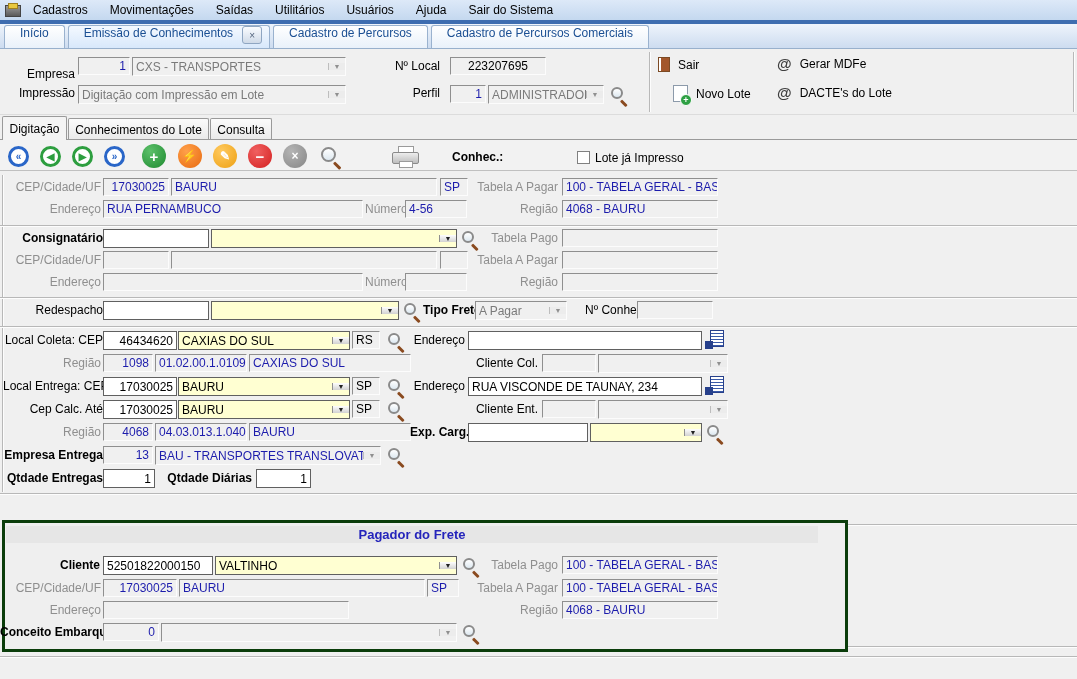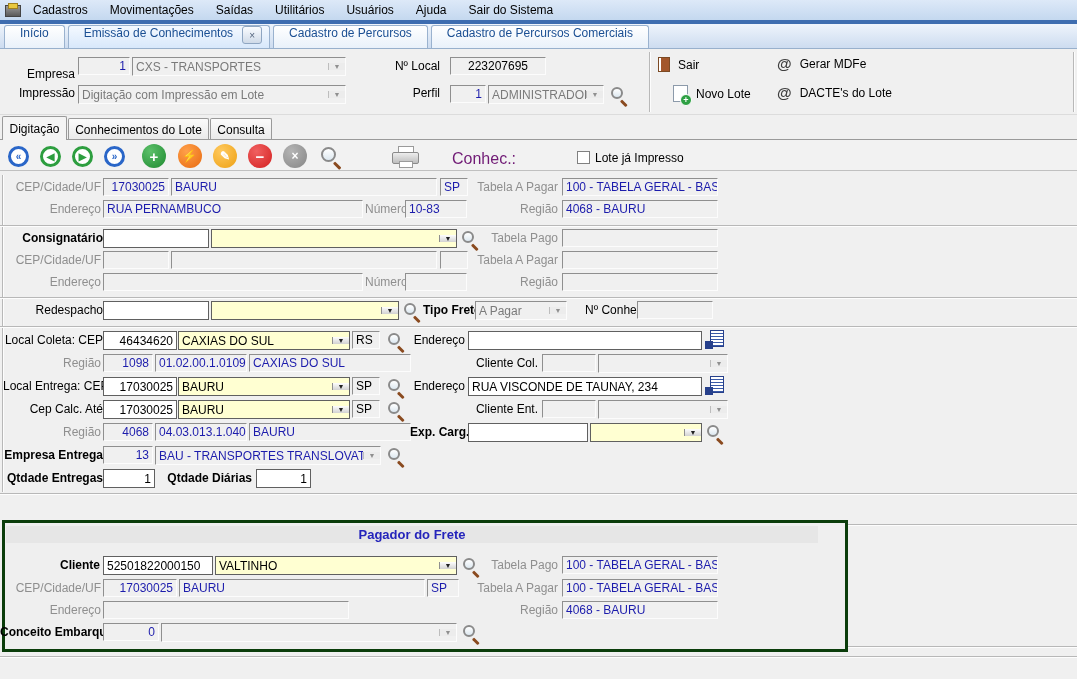--- a/index.html
+++ b/index.html
@@ -89,21 +89,21 @@
   .act.cancel{background:radial-gradient(circle at 35% 30%,#b4b4b4,#868686);font-size:12px;}
   .bigmag{position:absolute;width:20px;height:20px;}
   .bigmag::before{content:"";position:absolute;left:1px;top:1px;width:11px;height:11px;border:2px solid #8a8a8a;
                   border-radius:50%;background:linear-gradient(#ffffff,#dde8f0);}
   .bigmag::after{content:"";position:absolute;left:14px;top:15px;width:9px;height:3px;background:#8a4a1f;
                  border-radius:1px;transform:rotate(45deg);transform-origin:0 50%;}
   .printer{position:absolute;width:27px;height:22px;}
   .printer .p-top{position:absolute;left:6px;top:0;width:14px;height:7px;background:#fff;border:1px solid #9a9a9a;}
   .printer .p-body{position:absolute;left:0;top:6px;width:25px;height:10px;background:linear-gradient(#ededed,#bdbdbd);border:1px solid #8a8a8a;border-radius:2px;}
   .printer .p-slot{position:absolute;left:7px;top:15px;width:12px;height:5px;background:#fff;border:1px solid #9a9a9a;}
-  .conhec{position:absolute;color:#701a75;font-weight:normal;font-size:16px;}
+  .conhec{position:absolute;color:#000000;font-weight:bold;font-size:12px;}
   .chk{position:absolute;width:13px;height:13px;background:#fff;border:1px solid #808080;box-sizing:border-box;}
   
   .pbox{position:absolute;left:2px;top:520px;width:846px;height:132px;border:3px solid #0b3d0b;background:#efefef;box-sizing:border-box;}
   .pstrip{position:absolute;left:6px;top:526px;width:812px;height:17px;background:#e6e6e6;display:flex;align-items:center;justify-content:center;}
   .ptitle{color:#2424bb;font-weight:bold;font-size:13px;}
 </style>
 </head>
 <body>
 
 <div class="screen">
@@ -216,21 +216,21 @@
   <div class="lbl" style="left:5px;top:181px;width:96px;">CEP/Cidade/UF</div>
   <div class="fld r" style="left:103px;top:178px;width:66px;">17030025</div>
   <div class="fld" style="left:171px;top:178px;width:266px;">BAURU</div>
   <div class="fld" style="left:440px;top:178px;width:28px;">SP</div>
   <div class="lbl" style="left:462px;top:181px;width:96px;">Tabela A Pagar</div>
   <div class="fld" style="left:562px;top:178px;width:156px;">100 - TABELA GERAL - BASE TI</div>
 
   <div class="lbl" style="left:5px;top:203px;width:96px;">Endereço</div>
   <div class="fld" style="left:103px;top:200px;width:260px;">RUA PERNAMBUCO</div>
   <div class="lbl" style="left:365px;top:203px;width:38px;">Número</div>
-  <div class="fld" style="left:405px;top:200px;width:62px;">10-83</div>
+  <div class="fld" style="left:405px;top:200px;width:62px;">4-56</div>
   <div class="lbl" style="left:462px;top:203px;width:96px;">Região</div>
   <div class="fld" style="left:562px;top:200px;width:156px;">4068 - BAURU</div>
 
   <div class="groove" style="left:0;top:225px;width:1077px;"></div>
 
   <div class="lbl b" style="left:3px;top:232px;width:100px;">Consignatário</div>
   <div class="inp" style="left:103px;top:229px;width:106px;"></div>
   <div class="combo" style="left:211px;top:229px;width:246px;">
     <span class="txt"></span>
       <span class="carrow">▼</span>

